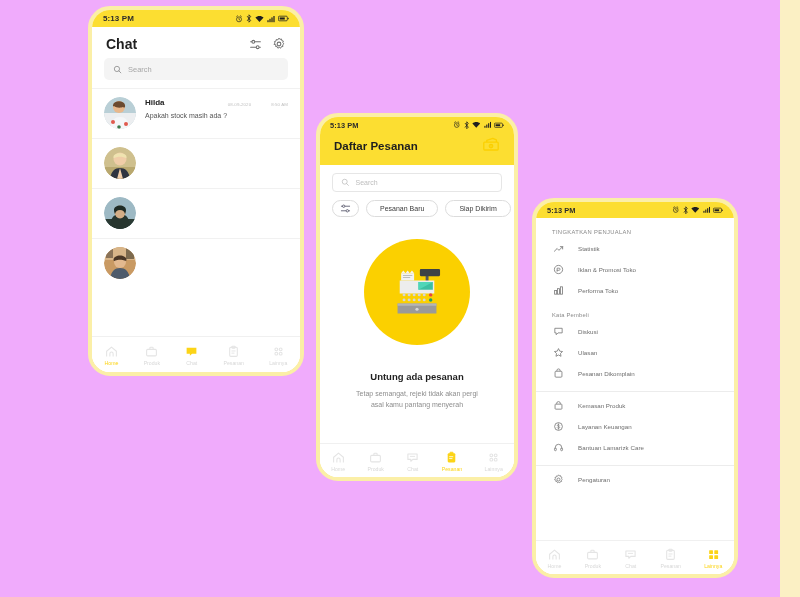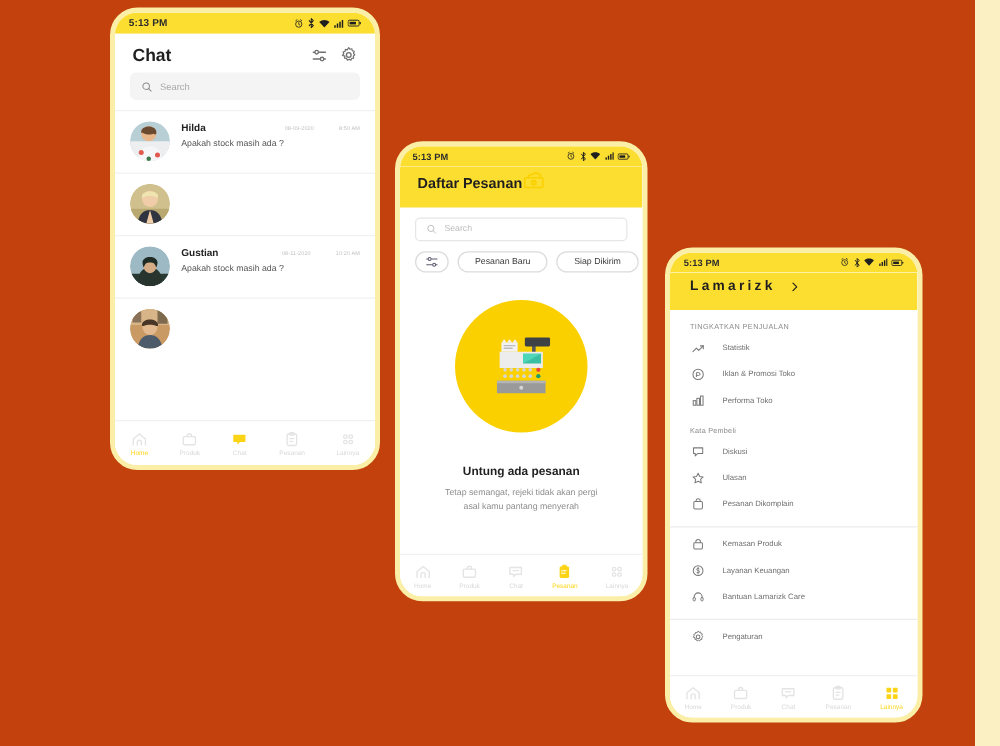--- a/index.html
+++ b/index.html
@@ -2,21 +2,21 @@
 <html><head>
 <meta charset="utf-8">
 <style>
   * { box-sizing: border-box; margin: 0; padding: 0; }
   html, body {
     width: 800px; height: 597px;
     background: #FBF0C4;
     font-family: "Liberation Sans", sans-serif;
     overflow: hidden;
   }
-  .canvas { position: relative; width: 780px; height: 597px; background: #c2410c; }
+  .canvas { position: relative; width: 780px; height: 597px; background: #f0abfc; }
 
   
   .phone {
     position: absolute;
     background: #FFFFFF;
     border: 4px solid #FBEFA7;
     border-radius: 22px;
     overflow: hidden;
     display: flex;
     flex-direction: column;
@@ -63,34 +63,34 @@
   }
   #phone1 .searchbox .sph { font-size: 7.5px; color: #A8A8A8; }
   .chatlist { flex: 1; overflow: hidden; }
   .chatrow {
     display: flex; gap: 9px; padding: 8px 12px 9px;
     border-top: 1px solid #F1F1F1; align-items: flex-start;
   }
   .avatar { width: 32px; height: 32px; border-radius: 50%; flex: none; overflow: hidden; position: relative; }
   .avatar svg { display: block; }
   .chatmeta { flex: 1; min-width: 0; padding-top: 1px; }
-  .chattop { display: flex; align-items: center; justify-content: flex-end; gap: 20px; }
+  .chattop { display: flex; align-items: flex-end; justify-content: flex-end; gap: 20px; }
   .chatname { font-size: 8px; font-weight: bold; color: #212121; flex: 1; }
   .chatdate { font-size: 4.4px; color: #C2C2C2; letter-spacing: .1px; }
   .chattime { font-size: 4.4px; color: #C2C2C2; letter-spacing: .1px; }
   .chatmsg { font-size: 7px; color: #555; margin-top: 5px; }
   #phone1 .bottomnav { height: 36px; }
   #phone1 .navlabel { font-size: 5.2px; }
   #phone1 .navicon { height: 15px; }
 
   
   #phone2 { left: 316px; top: 113px; width: 202px; height: 368px; }
   #phone2 .statusbar { height: 16px; padding: 0 10px; }
   #phone2 .sb-time { font-size: 7.4px; }
-  #phone2 .p2header { background: #FCDE31; display: flex; align-items: center; justify-content: flex-start; padding: 3px 14px 9px; }
+  #phone2 .p2header { background: #FCDE31; display: flex; align-items: center; justify-content: space-between; padding: 3px 14px 9px; }
   #phone2 .p2title { font-size: 11.5px; font-weight: bold; color: #1f1f1f; }
   #phone2 .searchwrap { padding: 8px 12px 0; }
   #phone2 .searchbox {
     border: 1px solid #E6E6E6; border-radius: 4px; height: 19px;
     display: flex; align-items: center; gap: 6px; padding: 0 8px;
   }
   #phone2 .searchbox .sph { font-size: 7px; color: #BDBDBD; }
   .chiprow { display: flex; align-items: center; gap: 7px; padding: 8px 12px 0; }
   .chip {
     border: 1px solid #DCDCDC; border-radius: 10px; height: 17px;
@@ -252,28 +252,20 @@
                 </defs>
                 <g clip-path="url(#c3)">
                   <rect width="32" height="32" fill="#9db9c4"></rect>
                   <path d="M0 22h32v10H0z" fill="#2a3a33"></path>
                   <path d="M6 32c0-10 3-15 10-15s10 5 10 15z" fill="#27352e"></path>
                   <ellipse cx="16" cy="15" rx="5.5" ry="6.5" fill="#d4ad86"></ellipse>
                   <path d="M10 13c0-6 12-6 12 0 0 2-1 4-1 4-1-3-2-4-5-4s-4 1-5 4c0 0-1-2-1-4z" fill="#1f2b25"></path>
                 </g>
               </svg>
           </span>
-          <span class="chatmeta">
-            <span class="chattop">
-              <span class="chatname">Gustian</span>
-              <span class="chatdate">08-11-2020</span>
-              <span class="chattime">10:20 AM</span>
-            </span>
-            <div class="chatmsg">Apakah stock masih ada ?</div>
-          </span>
         </div>
 
         <div class="chatrow">
           <span class="avatar">
             <svg width="32" height="32" viewBox="0 0 32 32">
                 <defs>
                   <clipPath id="c4">
                     <circle cx="16" cy="16" r="16"></circle>
                   </clipPath>
                 </defs>
@@ -538,26 +530,20 @@
         <svg width="10" height="6.5" viewBox="0 0 26 14">
             <rect x="1" y="1.5" width="21" height="11" rx="2.5" fill="none" stroke="#1f1f1f" stroke-width="1.8"></rect>
             <rect x="4" y="4.5" width="12" height="5" fill="#1f1f1f"></rect>
             <rect x="23" y="5" width="2.2" height="4" rx="1" fill="#1f1f1f"></rect>
           </svg>
       </span>
     </div>
 
     <div class="screen">
 
-      <div class="p3header">
-        <span class="shopname">Lamarizk</span>
-        <svg width="9" height="9" viewBox="0 0 24 24">
-            <path d="M9 4l8 8-8 8" fill="none" stroke="#1f1f1f" stroke-width="2.6" stroke-linecap="round" stroke-linejoin="round"></path>
-          </svg>
-      </div>
 
       <div class="menuscroll">
 
         <div class="sectitle">TINGKATKAN PENJUALAN</div>
         <div class="menuitem">
           <span class="menuicon">
               <svg width="11" height="11" viewBox="0 0 24 24">
                 <path d="M3 18l6-6 4 4 8-8" fill="none" stroke="#7a7a7a" stroke-width="1.9" stroke-linecap="round" stroke-linejoin="round"></path>
                 <path d="M16 8h5v5" fill="none" stroke="#7a7a7a" stroke-width="1.9" stroke-linecap="round" stroke-linejoin="round"></path>
               </svg>

